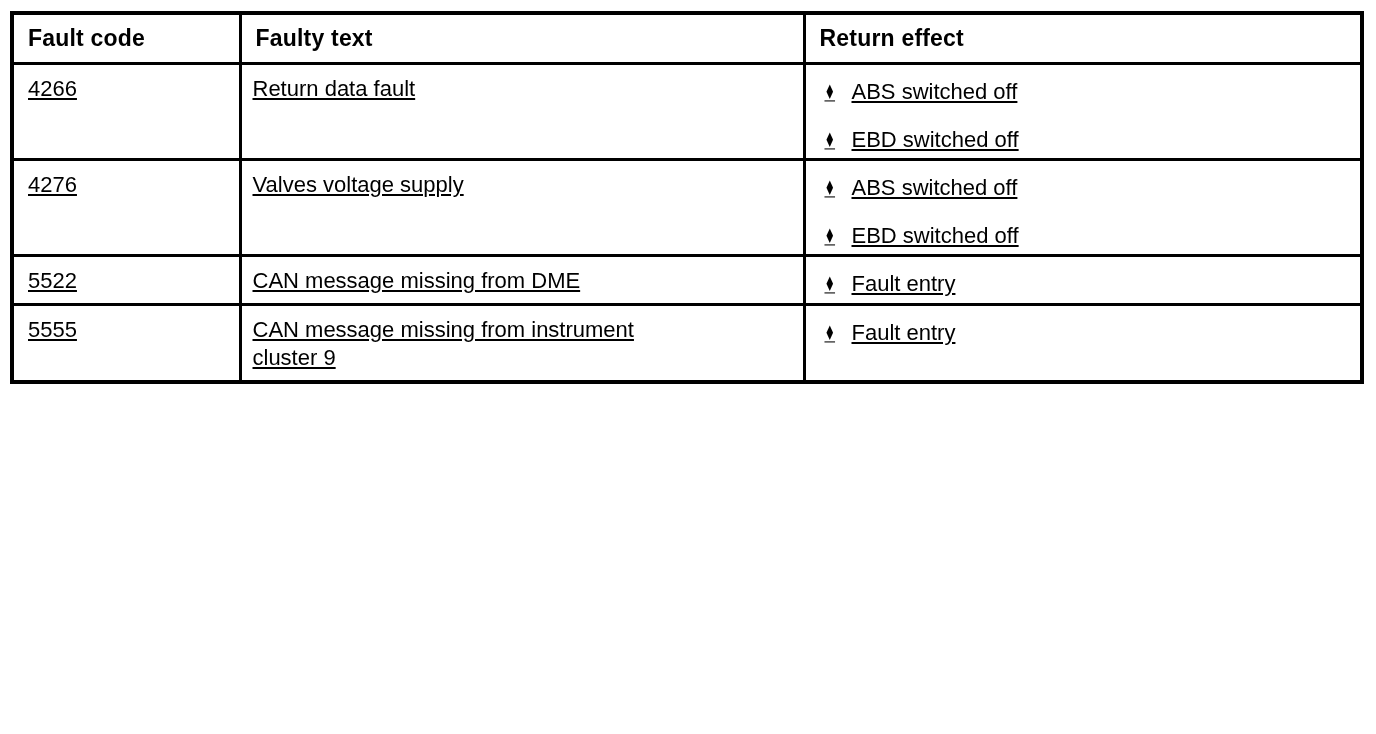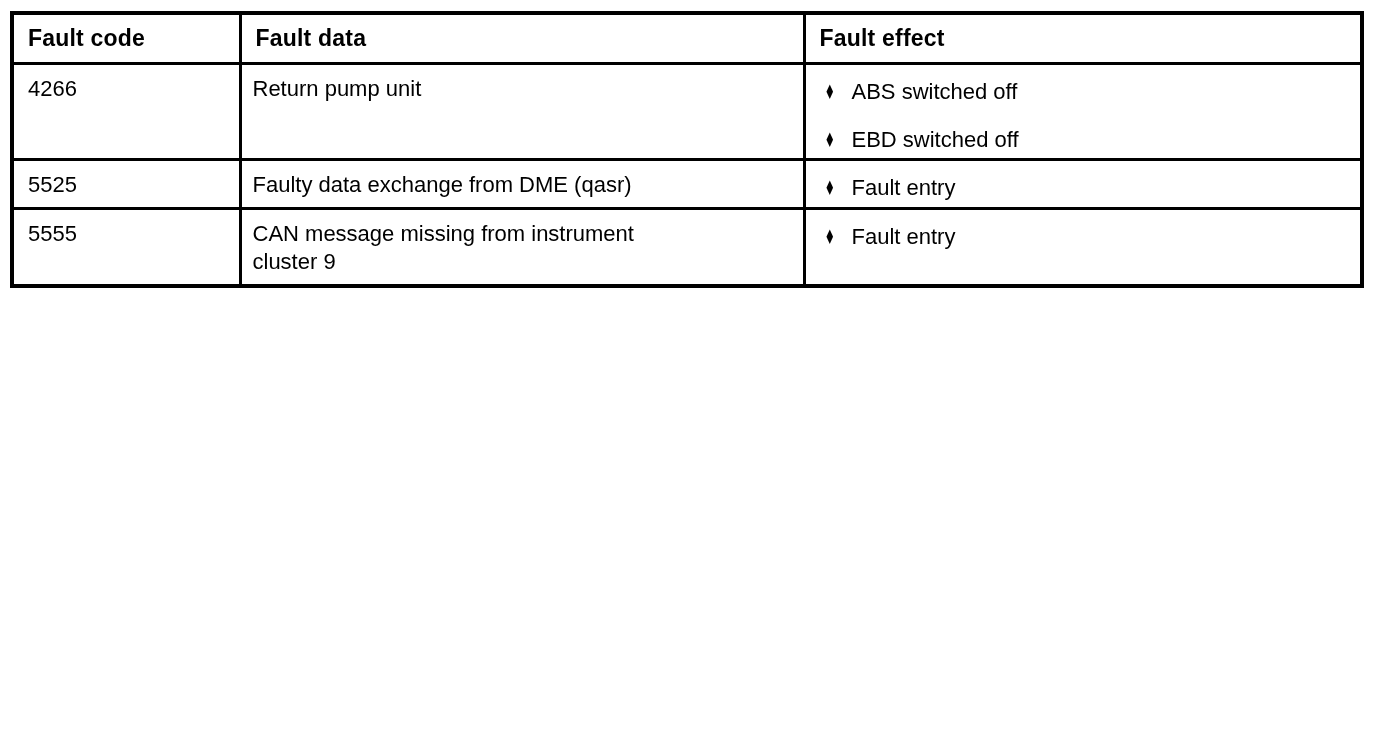--- a/index.html
+++ b/index.html
@@ -39,20 +39,21 @@
     font-size: 23px;
     font-weight: bold;
     padding: 0 6px 0 14px;
     letter-spacing: 0.2px;
   }
   .fault-table td {
     vertical-align: top;
     font-size: 22px;
     line-height: 28px;
     padding: 10px 6px 8px 14px;
+    text-decoration: underline;
   }
   .fault-table td.text-cell { padding-left: 11px; }
   .fault-table td.effect-cell { padding: 13px 4px 4px 0; }
   tr.fx2 { height: 95px; }
   tr.fx1 { height: 48px; }
   .text-inner { max-width: 448px; }
   .effect-item {
     display: flex;
     align-items: flex-start;
     padding-left: 16px;
@@ -77,49 +78,67 @@
 <div class="page">
   <table class="fault-table">
     <colgroup>
       <col style="width:228px">
       <col style="width:564px">
       <col style="width:558px">
     </colgroup>
     <thead>
       <tr>
         <th>Fault code</th>
-        <th>Fault data</th>
-        <th>Fault effect</th>
+        <th>Faulty text</th>
+        <th>Return effect</th>
       </tr>
     </thead>
     <tbody>
         <tr class="fx2">
     <td class="code-cell">
       <div class="cell-inner">4266</div>
     </td>
     <td class="text-cell">
-      <div class="cell-inner text-inner">Return pump unit</div>
+      <div class="cell-inner text-inner">Return data fault</div>
+    </td>
+    <td class="effect-cell">
+            <div class="effect-item">
+              <span class="bullet">♦</span>
+              <span class="fx-label">ABS switched off</span>
+            </div>
+            <div class="effect-item">
+              <span class="bullet">♦</span>
+              <span class="fx-label">EBD switched off</span>
+            </div>
+          </td>
+  </tr>
+        <tr class="fx2">
+    <td class="code-cell">
+      <div class="cell-inner">4276</div>
+    </td>
+    <td class="text-cell">
+      <div class="cell-inner text-inner">Valves voltage supply</div>
     </td>
     <td class="effect-cell">
             <div class="effect-item">
               <span class="bullet">♦</span>
               <span class="fx-label">ABS switched off</span>
             </div>
             <div class="effect-item">
               <span class="bullet">♦</span>
               <span class="fx-label">EBD switched off</span>
             </div>
           </td>
   </tr>
         <tr class="fx1">
     <td class="code-cell">
-      <div class="cell-inner">5525</div>
+      <div class="cell-inner">5522</div>
     </td>
     <td class="text-cell">
-      <div class="cell-inner text-inner">Faulty data exchange from DME (qasr)</div>
+      <div class="cell-inner text-inner">CAN message missing from DME</div>
     </td>
     <td class="effect-cell">
             <div class="effect-item">
               <span class="bullet">♦</span>
               <span class="fx-label">Fault entry</span>
             </div>
           </td>
   </tr>
         <tr class="fx1">
     <td class="code-cell">

